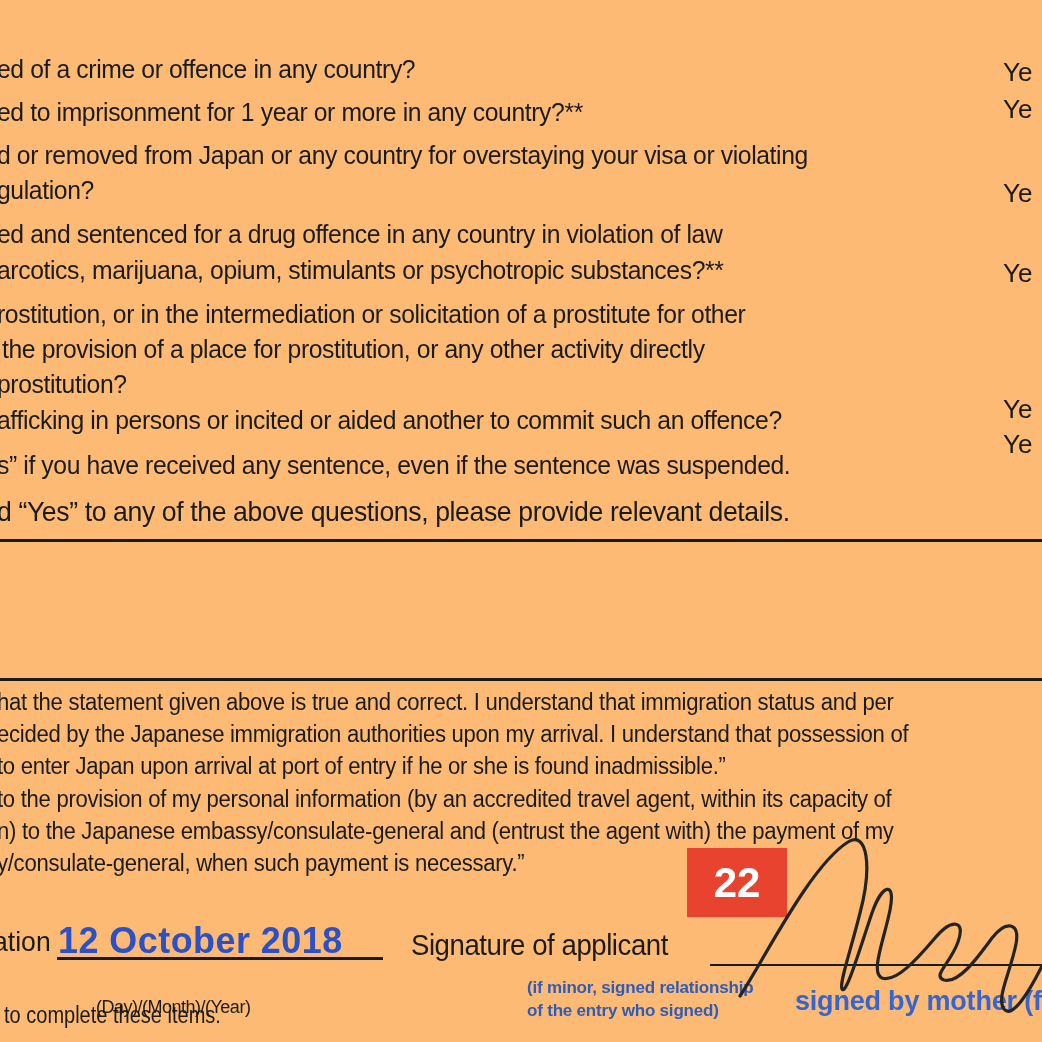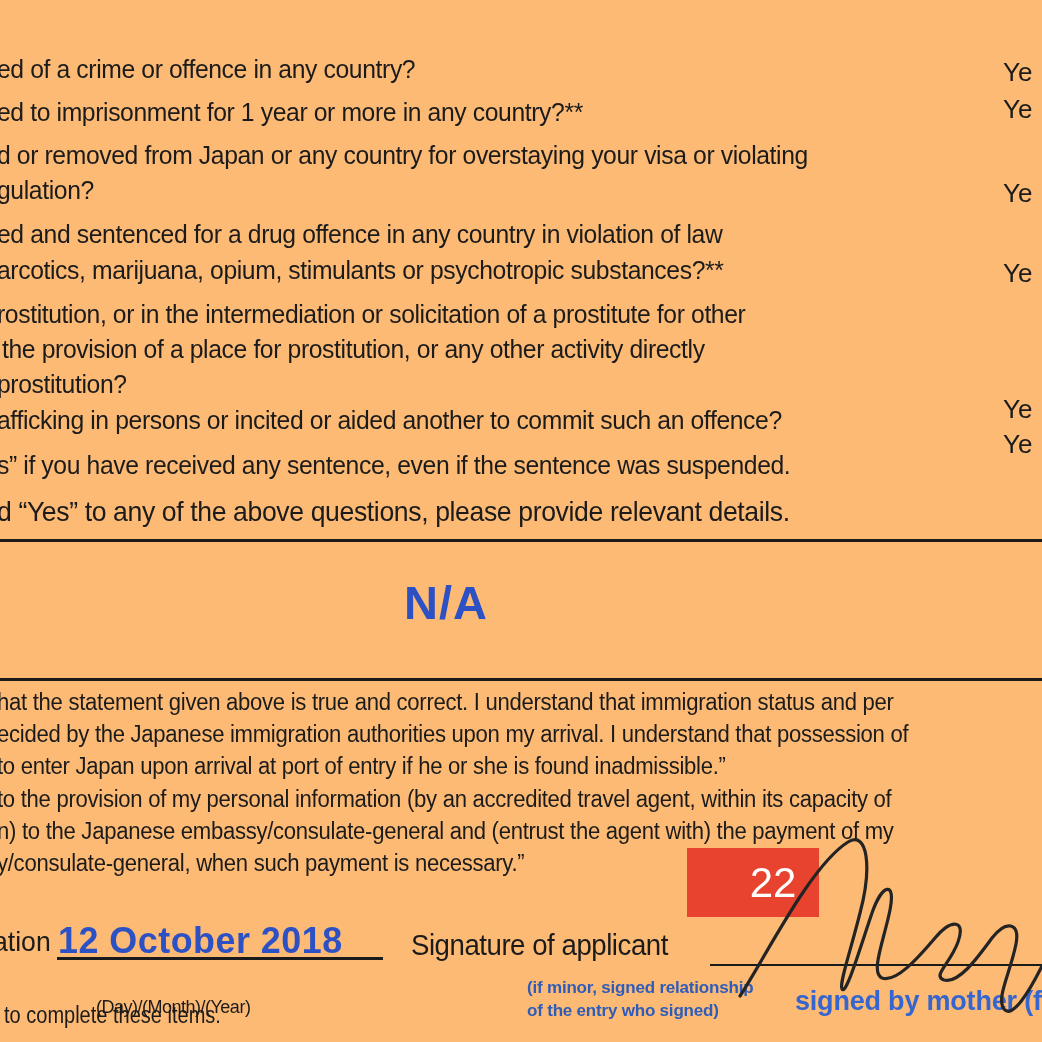--- a/index.html
+++ b/index.html
@@ -11,23 +11,23 @@
   }
   .abs { position:absolute; white-space:nowrap; }
   .q  { font-size:26px; letter-spacing:-0.4px; transform:scaleX(0.95); transform-origin:0 0; }
   .note0 { font-size:26px; letter-spacing:-0.4px; transform:scaleX(0.95); transform-origin:0 0; }
   .note1 { font-size:28px; letter-spacing:-0.4px; transform:scaleX(0.95); transform-origin:0 0; }
   .yes { font-size:26px; letter-spacing:0;text-align:center; }
   .rule { position:absolute; left:0; width:1042px; height:3px; background:#1a1a1a; }
   .na  { font-size:47px; font-weight:800; color:#2b51c4; letter-spacing:1px; }
   .decl { font-size:23.5px; letter-spacing:-0.3px; transform:scaleX(0.94); transform-origin:0 0; }
   .badge {
-    position:absolute; left:687px; top:848px; width:92px; height:69px;
-    background:#e8432e; color:#ffffff; font-size:42px; font-weight:400;
-    display:flex; align-items:center; justify-content:center;padding-left:40px;
+    position:absolute; left:687px; top:848px; width:100px; height:69px;
+    background:#e8432e; color:#ffffff; font-size:42px; font-weight:700;
+    display:flex; align-items:center; justify-content:center;
   }
   .date-frag { font-size:28px; transform:scaleX(0.95); transform-origin:0 0; }
   .date-val  { font-size:37px; font-weight:700; color:#2b51c4; letter-spacing:0.5px;
                transform:scaleX(0.97); transform-origin:0 0; }
   .date-underline { position:absolute; left:57px; top:957px; width:326px; height:3px; background:#1a1a1a; }
   .date-format { font-size:18px; letter-spacing:-0.5px;margin-top:32px; }
   .footnote  { font-size:23px; transform:scaleX(0.87); transform-origin:0 0; }
   .sig-label { font-size:30px; letter-spacing:-0.5px; transform:scaleX(0.92); transform-origin:0 0; }
   .sig-line  { position:absolute; left:710px; top:964px; width:332px; height:2px; background:#1a1a1a; }
   .minor-note { font-size:17px; font-weight:700; color:#2e5cb8; letter-spacing:-0.2px; }
@@ -55,21 +55,20 @@
   <div class="abs yes" style="left:1003px; top:178px;">Ye</div>
   <div class="abs yes" style="left:1003px; top:258px;">Ye</div>
   <div class="abs yes" style="left:1003px; top:394px;">Ye</div>
   <div class="abs yes" style="left:1003px; top:429px;">Ye</div>
 
   <div class="abs note0" style="left:-3px; top:450px;">s” if you have received any sentence, even if the sentence was suspended.</div>
   <div class="abs note1" style="left:-3px; top:496px;">d “Yes” to any of the above questions, please provide relevant details.</div>
 
   <div class="rule" style="top:539px;"></div>
 
-  <div class="abs na" style="left:404px; top:575px;">N/A</div>
 
   <div class="rule" style="top:678px;"></div>
 
   <div class="abs decl" style="left:-3px; top:689px;">hat the statement given above is true and correct. I understand that immigration status and per</div>
   <div class="abs decl" style="left:-3px; top:721px;">ecided by the Japanese immigration authorities upon my arrival. I understand that possession of</div>
   <div class="abs decl" style="left:-3px; top:753px;">to enter Japan upon arrival at port of entry if he or she is found inadmissible.”</div>
   <div class="abs decl" style="left:-3px; top:786px;">to the provision of my personal information (by an accredited travel agent, within its capacity of</div>
   <div class="abs decl" style="left:-3px; top:818px;">n) to the Japanese embassy/consulate-general and (entrust the agent with) the payment of my</div>
   <div class="abs decl" style="left:-3px; top:850px;">y/consulate-general, when such payment is necessary.”</div>
 

